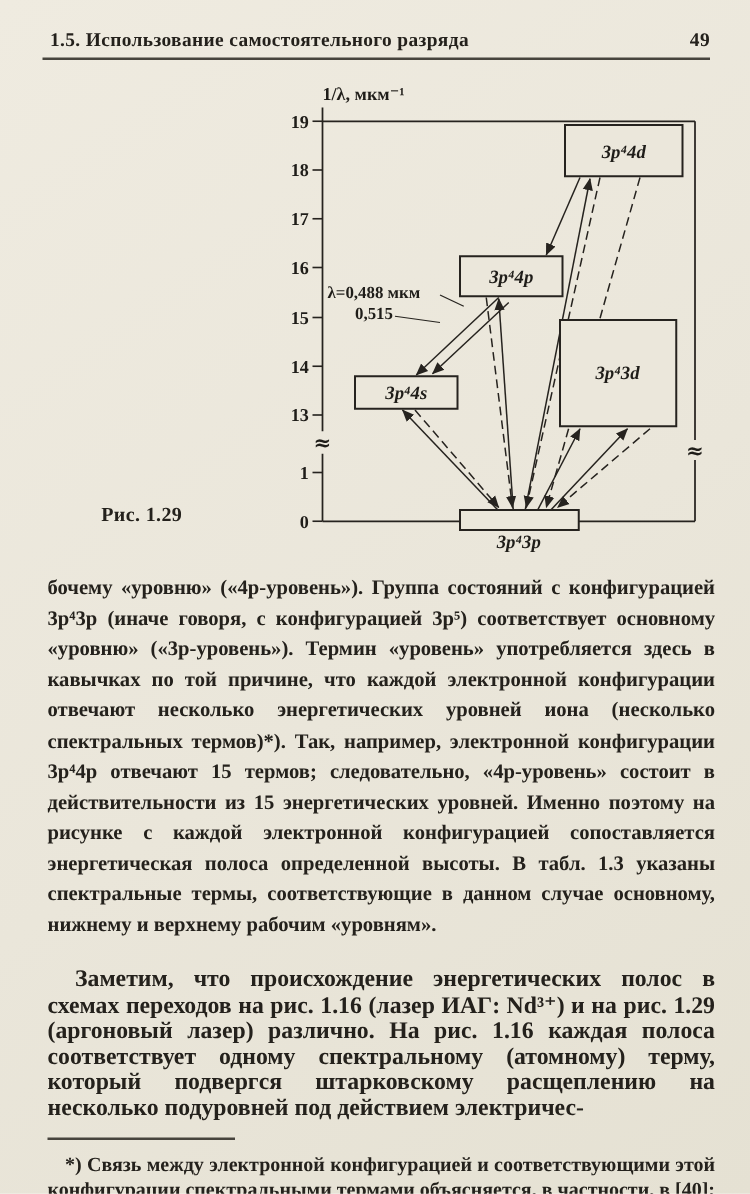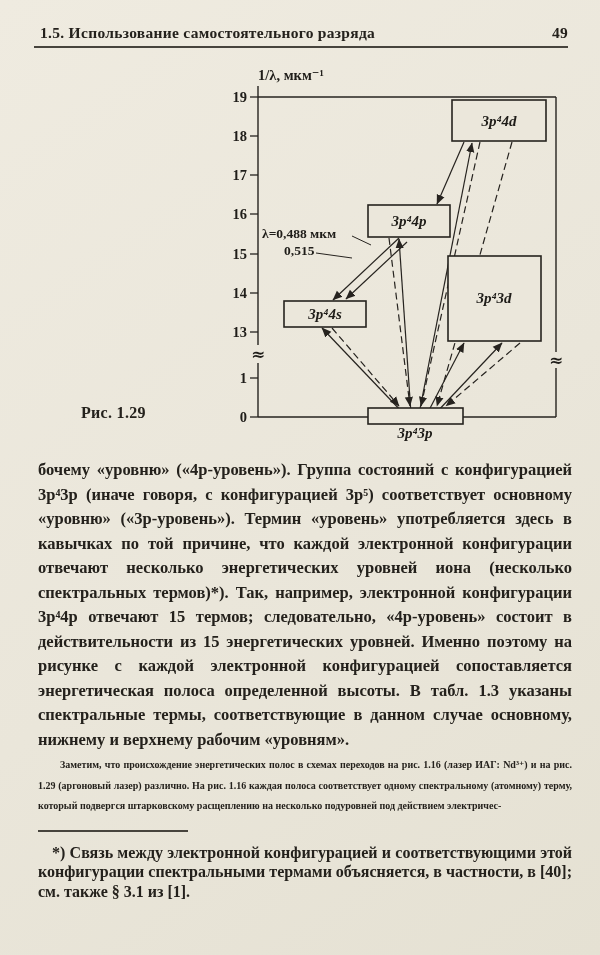--- a/index.html
+++ b/index.html
@@ -23,21 +23,21 @@
   }
   .fig-caption{
     position:absolute;top:404px;left:37px;
     font-weight:bold;font-size:16px;letter-spacing:.3px;margin-left:44px;
   }
   .textcol{
     position:absolute;top:458px;left:38px;width:534px;
     text-align:justify;font-weight:bold;
   }
   .p1{font-size:16.5px;line-height:24.5px}
-  .p2{font-size:10px;line-height:20.5px;text-indent:22px;margin-top:3px}
+  .p2{font-size:19px;line-height:20.5px;text-indent:22px;margin-top:22px}
   .foot-rule{width:150px;height:2px;background:#47443d;margin-top:13px}
   .footnote{font-size:16px;line-height:19.5px;text-indent:14px;margin-top:11px}
 
   svg{position:absolute;top:56px;left:0}
   .ax{stroke:#26231f;stroke-width:1.4}
   .tick{stroke:#26231f;stroke-width:1.3}
   .sol{stroke:#26231f;stroke-width:1.2;fill:none}
   .ptr{stroke:#26231f;stroke-width:1;fill:none}
   .dash{stroke:#26231f;stroke-width:1.2;stroke-dasharray:7 4;fill:none}
   .lvl{fill:#ebe7db;stroke:#26231f;stroke-width:1.6}

